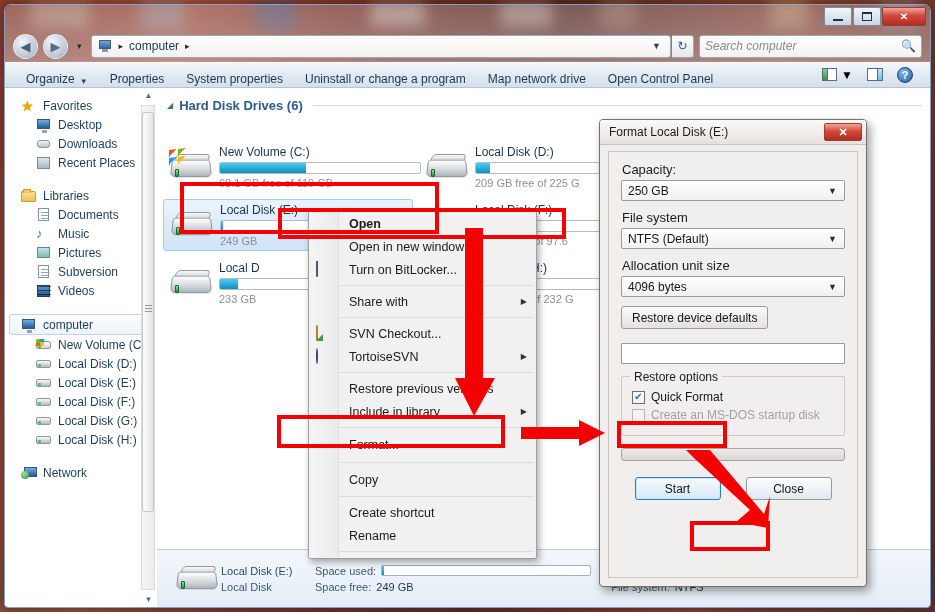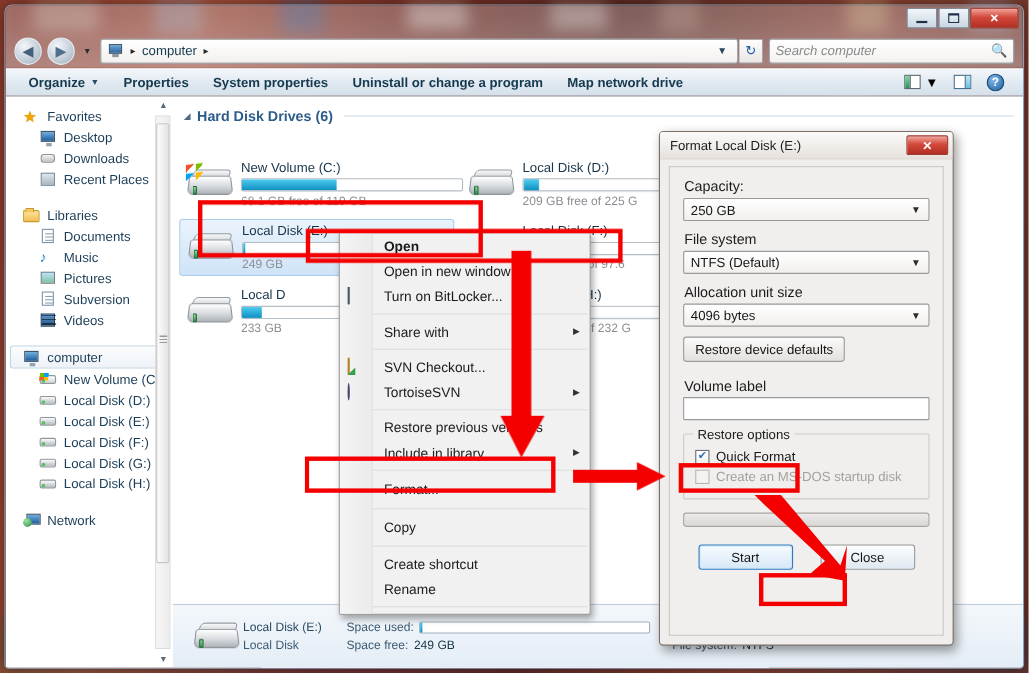--- a/index.html
+++ b/index.html
@@ -81,21 +81,21 @@
   .searchbox .ph { flex:1; font-style:italic; color:#8a8a8a; font-size:12px; }
   .mag { color:#2b5f93; font-size:12px; }
 
   
   .toolbar {
     position:absolute; left:0; top:57px; right:0; height:26px;
     background: linear-gradient(180deg,#f5f8fb,#e2eaf2 50%,#d4e0ea);
     border-bottom:1px solid #b7c3ce;
     display:flex; align-items:center; padding:0 10px; gap:0;
   }
-  .tbitem { font-size:12px; color:#15394f; padding:0 11px; height:22px; display:flex; align-items:center; white-space:nowrap;font-weight:bold;}
+  .tbitem { font-size:12px; color:#15394f; padding:0 11px; height:22px; display:flex; align-items:flex-end; white-space:nowrap;}
   .tbitem .cd { font-size:8px; margin-left:5px; color:#2b4a63; }
   .tbspacer { flex:1; }
   .tbicon { display:flex; align-items:center; gap:4px; padding:0 7px; }
   .viewicon { width:15px; height:13px; border:1px solid #5a6a78; background:#fff; display:flex; }
   .viewicon i { display:block; width:5px; background:linear-gradient(180deg,#7fd7a0,#2f8f57); border-right:1px solid #5a6a78;}
   .paneicon { width:16px; height:13px; border:1px solid #4a6e8c; background:#fff; display:flex; }
   .paneicon i { display:block; width:5px; margin-left:auto; background:linear-gradient(180deg,#bfe6f5,#6fc0e0); border-left:1px solid #4a6e8c;}
   .helpicon { width:16px; height:16px; border-radius:50%; background:radial-gradient(circle at 35% 30%,#7fb8e8,#1d5f9e); color:#fff; font-size:11px; font-weight:bold; display:flex; align-items:center; justify-content:center; border:1px solid #15466f;}
 
   
@@ -322,20 +322,21 @@
 
   <div class="toolbar">
     <div class="tbitem">
       <span>Organize</span>
       <span class="cd">▼</span>
     </div>
     <div class="tbitem">Properties</div>
     <div class="tbitem">System properties</div>
     <div class="tbitem">Uninstall or change a program</div>
     <div class="tbitem">Map network drive</div>
+    <div class="tbitem">Open Control Panel</div>
     <div class="tbspacer"></div>
     <div class="tbicon">
       <span class="viewicon">
           <i></i>
         </span>
       <span class="cd">▼</span>
     </div>
     <div class="tbicon">
       <span class="paneicon">
           <i></i>
@@ -721,21 +722,20 @@
     <div class="flabel">Allocation unit size</div>
     <div class="fcombo">
       <span>4096 bytes</span>
       <span class="cc">▼</span>
     </div>
 
     <div style="margin:7px 0 14px;">
       <div class="fbtn">Restore device defaults</div>
     </div>
 
-    <div class="flabel">Volume label</div>
     <div class="ftext"></div>
 
     <div class="fgroup">
       <span class="glabel">Restore options</span>
       <div class="chk">
         <span class="box">✔</span>
         <span>Quick Format</span>
       </div>
       <div class="chk dis">
         <span class="box"></span>

